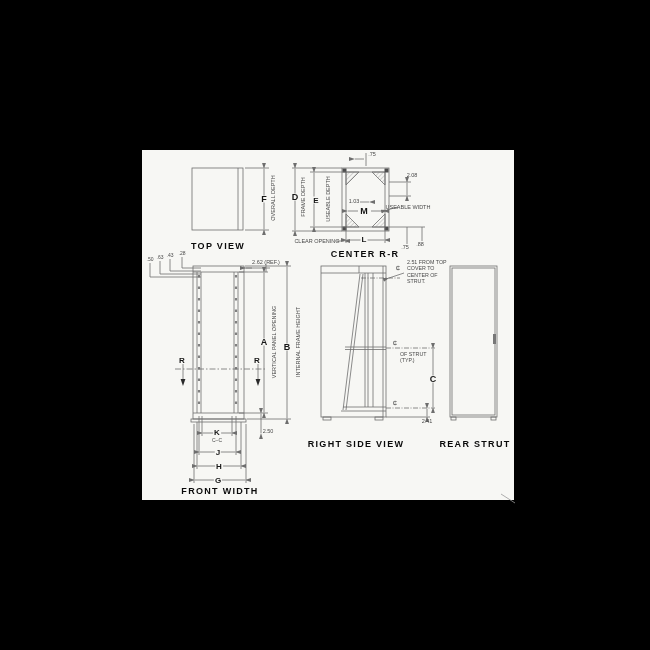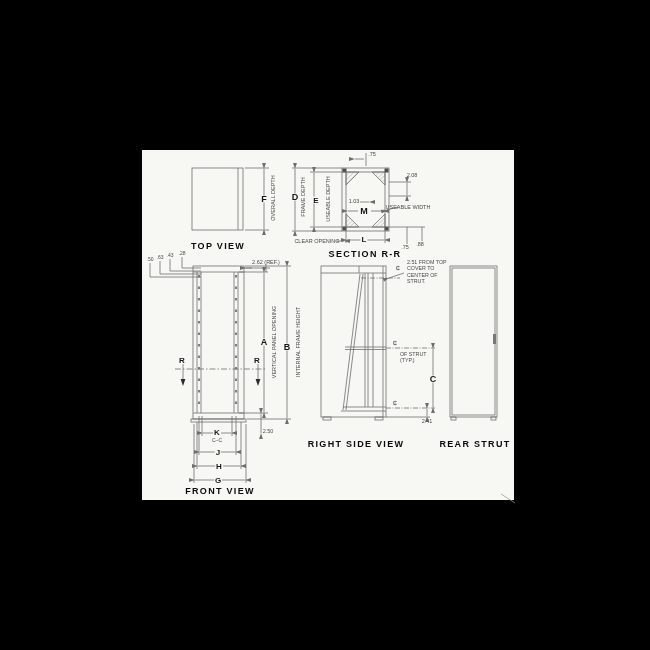--- a/index.html
+++ b/index.html
@@ -205,40 +205,40 @@
   <span class="t rot" style="left:186px;top:49px;">USEABLE DEPTH</span>
   <span class="t" style="left:230px;top:4px;">.75</span>
   <span class="t" style="left:270px;top:25px;">2.08</span>
   <span class="t" style="left:212px;top:51px;">1.03</span>
   <span class="t big big2" style="left:222px;top:61px;">M</span>
   <span class="t" style="left:266px;top:57px;">USEABLE WIDTH</span>
   <span class="t" style="left:175px;top:91px;">CLEAR OPENING</span>
   <span class="t big" style="left:222px;top:89px;">L</span>
   <span class="t" style="left:263px;top:97px;">.75</span>
   <span class="t" style="left:278px;top:94px;">.88</span>
-  <span class="t title" style="left:223px;top:104px;">SECTION R-R</span>
+  <span class="t title" style="left:223px;top:104px;">CENTER R-R</span>
 
   <span class="t tiny" style="left:8px;top:109px;">.50</span>
   <span class="t tiny" style="left:18px;top:107px;">.63</span>
   <span class="t tiny" style="left:28px;top:105px;">.43</span>
   <span class="t tiny" style="left:40px;top:103px;">.28</span>
   <span class="t" style="left:124px;top:112px;">2.62 (REF.)</span>
   <span class="t big big2" style="left:122px;top:192px;">A</span>
   <span class="t rot" style="left:132px;top:192px;">VERTICAL PANEL OPENING</span>
   <span class="t big big2" style="left:145px;top:197px;">B</span>
   <span class="t rot" style="left:156px;top:192px;">INTERNAL FRAME HEIGHT</span>
   <span class="t big" style="left:40px;top:210px;">R</span>
   <span class="t big" style="left:115px;top:210px;">R</span>
   <span class="t" style="left:126px;top:281px;">2.50</span>
   <span class="t big" style="left:75px;top:282px;">K</span>
   <span class="t tiny" style="left:75px;top:290px;">C–C</span>
   <span class="t big" style="left:76px;top:302px;">J</span>
   <span class="t big" style="left:77px;top:316px;">H</span>
   <span class="t big" style="left:76px;top:330px;">G</span>
-  <span class="t title" style="left:78px;top:341px;">FRONT VIEW</span>
+  <span class="t title" style="left:78px;top:341px;">FRONT WIDTH</span>
 
   <span class="t cl" style="left:256px;top:118px;">₵</span>
   <div class="note" style="left:265px;top:109px;">
     <span>2.51 FROM TOP</span>
     <span>COVER TO</span>
     <span>CENTER OF</span>
     <span>STRUT.</span>
   </div>
   <span class="t cl" style="left:253px;top:193px;">₵</span>
   <div class="note" style="left:258px;top:201px;">

